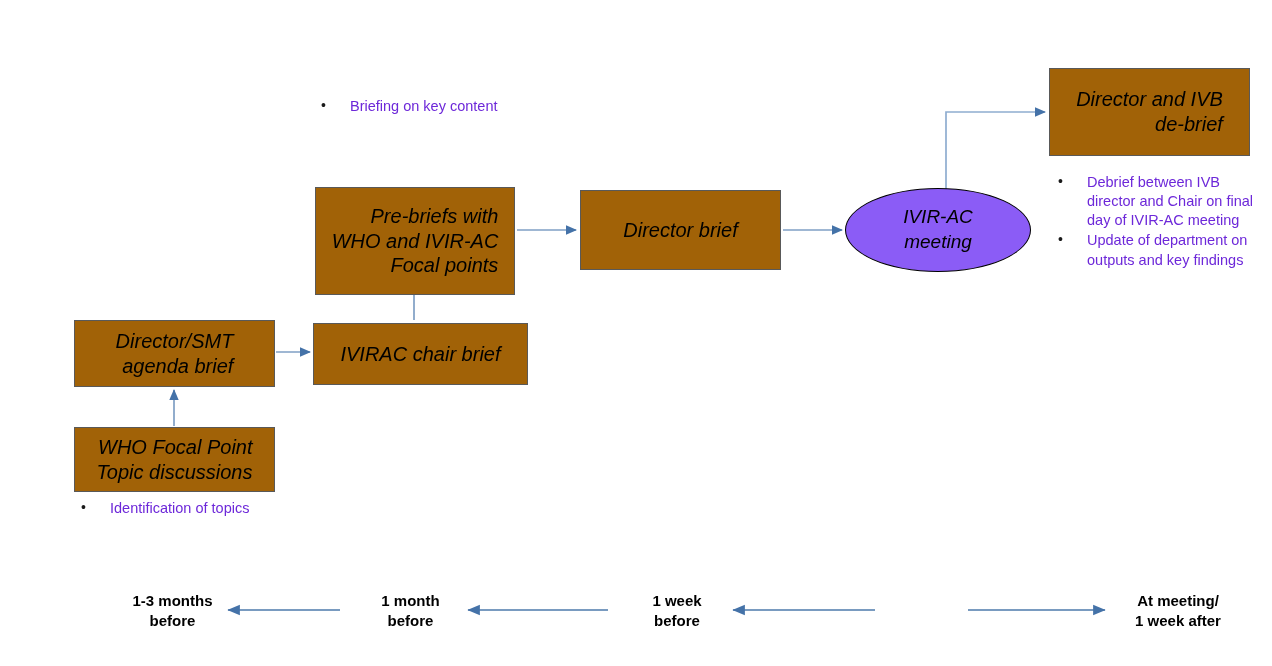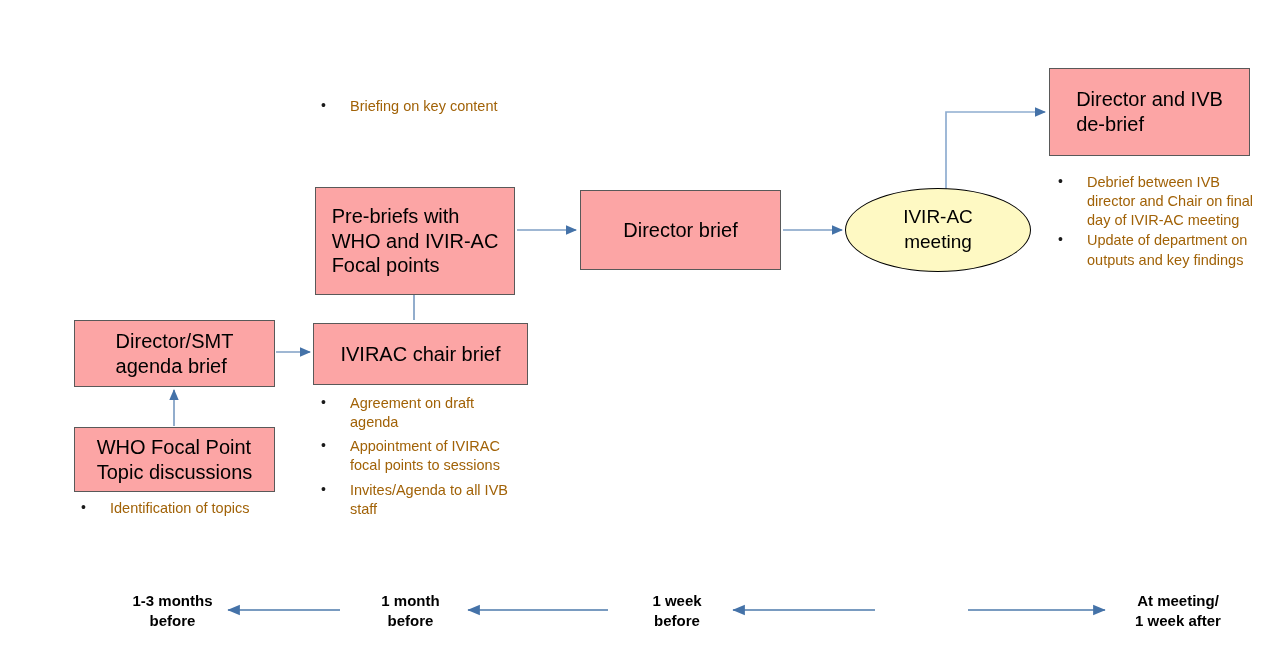--- a/index.html
+++ b/index.html
@@ -23,45 +23,47 @@
     left: 0;
     top: 0;
     width: 1272px;
     height: 666px;
     pointer-events: none;
   }
   .node {
     position: absolute;
     box-sizing: border-box;
     border: 1.4px solid #595959;
-    background: #fca5a5;
+    background: #a16207;
     display: flex;
     align-items: center;
     justify-content: center;
-    text-align: left;
+    text-align: right;
     line-height: 1.24;
     color: #000000;
+    font-style: italic;
   }
   .node-ellipse {
     position: absolute;
     box-sizing: border-box;
     border: 1.4px solid #000000;
     border-radius: 50%;
-    background: #fef9c3;
+    background: #8b5cf6;
     display: flex;
     align-items: center;
     justify-content: center;
     text-align: center;
     line-height: 1.3;
     color: #000000;
+    font-style: italic;
   }
   .bullets {
     position: absolute;
     line-height: 1.32;
-    color: #a16207;
+    color: #6d28d9;
   }
   .bullets ul {
     margin: 0;
     padding: 0;
     list-style: none;
   }
   .bullets li {
     position: relative;
     padding-left: 32px;
     margin: 0 0 1px 0;
@@ -171,27 +173,20 @@
 Topic discussions</span>
   </div>
 
   <div class="bullets" style="left:318px; top:97px; width:208px; font-size:14.5px;">
     <ul>
       <li>Briefing on key content</li>
     </ul>
   </div>
 
 
-  <div class="bullets" style="left:318px; top:394px; width:206px; font-size:14.5px;">
-    <ul>
-      <li style="margin-bottom:5px;">Agreement on draft agenda</li>
-      <li style="margin-bottom:5px;">Appointment of IVIRAC focal points to sessions</li>
-      <li>Invites/Agenda to all IVB staff</li>
-    </ul>
-  </div>
 
   <div class="bullets" style="left:1055px; top:173px; width:200px; font-size:14.5px;">
     <ul>
       <li>Debrief between IVB director and Chair on final day of IVIR-AC meeting</li>
       <li>Update of department on outputs and key findings</li>
     </ul>
   </div>
 
   <div class="bullets" style="left:78px; top:499px; width:205px; font-size:14.5px;">
     <ul>

